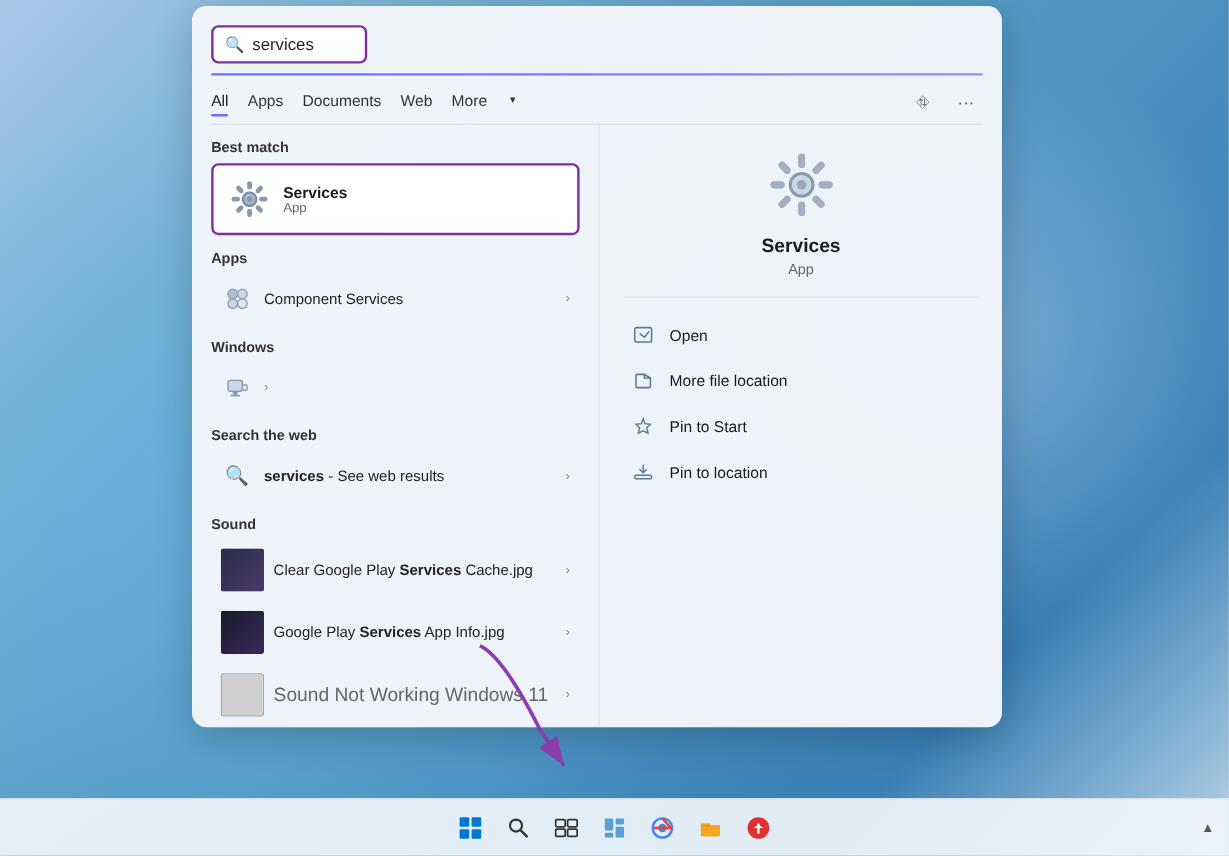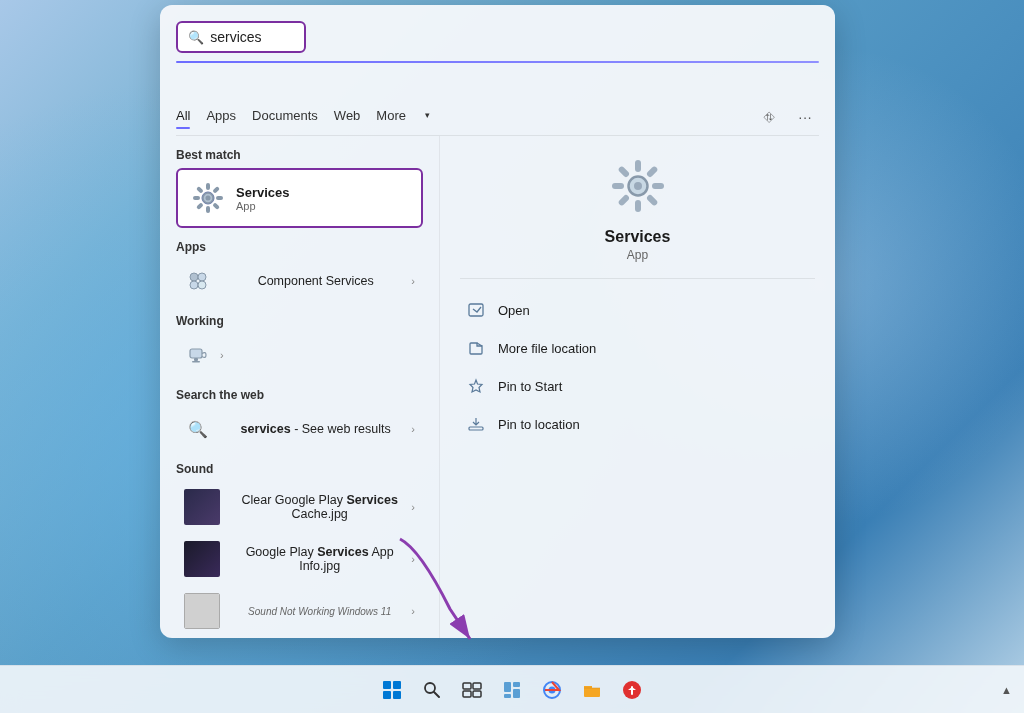--- a/index.html
+++ b/index.html
@@ -98,21 +98,20 @@
       color: #222;
     }
 
     
     .tabs-row {
       display: flex;
       align-items: center;
       padding: 8px 16px 4px 16px;
       gap: 16px;
       position: relative;
-      margin-top: 32px;
     }
     .tab-item {
       font-size: 13px;
       color: #333;
       cursor: pointer;
       padding-bottom: 4px;
       position: relative;
     }
     .tab-item.active {
       color: #1a1a1a;
@@ -147,21 +146,21 @@
     }
 
     
     .search-content {
       display: flex;
       min-height: 480px;
     }
 
     
     .left-panel {
-      width: 280px;
+      width: 340px;
       padding: 0 16px;
       overflow-y: auto;
       border-right: 1px solid rgba(0,0,0,0.06);
     }
 
     .section-title {
       font-size: 12px;
       font-weight: 600;
       color: #333;
       margin: 12px 0 6px 0;
@@ -192,21 +191,20 @@
     .bm-sub { font-size: 11px; color: #666; }
 
     
     .list-item {
       display: flex;
       align-items: center;
       padding: 7px 8px;
       border-radius: 4px;
       cursor: pointer;
       margin-bottom: 2px;
-      text-align: center;
     }
     .list-icon {
       width: 28px;
       height: 28px;
       margin-right: 8px;
       display: flex;
       align-items: center;
       justify-content: center;
       font-size: 16px;
       flex-shrink: 0;
@@ -215,24 +213,23 @@
       flex: 1;
       font-size: 12.5px;
       color: #222;
     }
     .list-text em { font-style: normal; font-weight: 600; }
     .list-chevron {
       color: #888;
       font-size: 11px;
     }
     .list-subtext {
-      font-size: 10px;
+      font-size: 16px;
       color: #666;
       margin-top: 1px;
-      font-style: italic;
     }
 
     
     .photo-thumb {
       width: 36px;
       height: 36px;
       margin-right: 8px;
       border-radius: 2px;
       flex-shrink: 0;
       background: #333;
@@ -387,21 +384,21 @@
             <circle cx="7" cy="7" r="4" fill="#b0c0d0" stroke="#8899aa" stroke-width="1"></circle>
             <circle cx="15" cy="7" r="4" fill="#c8d8e8" stroke="#8899aa" stroke-width="1"></circle>
             <circle cx="7" cy="15" r="4" fill="#c8d8e8" stroke="#8899aa" stroke-width="1"></circle>
             <circle cx="15" cy="15" r="4" fill="#d8e8f0" stroke="#8899aa" stroke-width="1"></circle>
           </svg>
         </div>
         <span class="list-text">Component Services</span>
         <span class="list-chevron">›</span>
       </div>
 
-      <div class="section-title">Working</div>
+      <div class="section-title">Windows</div>
       <div class="list-item">
         <div class="list-icon">
           <svg width="20" height="20" viewBox="0 0 20 20">
             <rect x="2" y="4" width="12" height="9" rx="2" fill="#c8d8e8" stroke="#8899aa" stroke-width="1.2"></rect>
             <path d="M14 8.5 Q18 6 18 10 Q18 14 14 11.5" stroke="#8899aa" stroke-width="1.2" fill="none"></path>
             <rect x="6" y="13" width="4" height="3" rx="1" fill="#8899aa"></rect>
             <rect x="4" y="16" width="8" height="1.5" rx="0.75" fill="#8899aa"></rect>
           </svg>
         </div>
         <span class="list-chevron">›</span>

